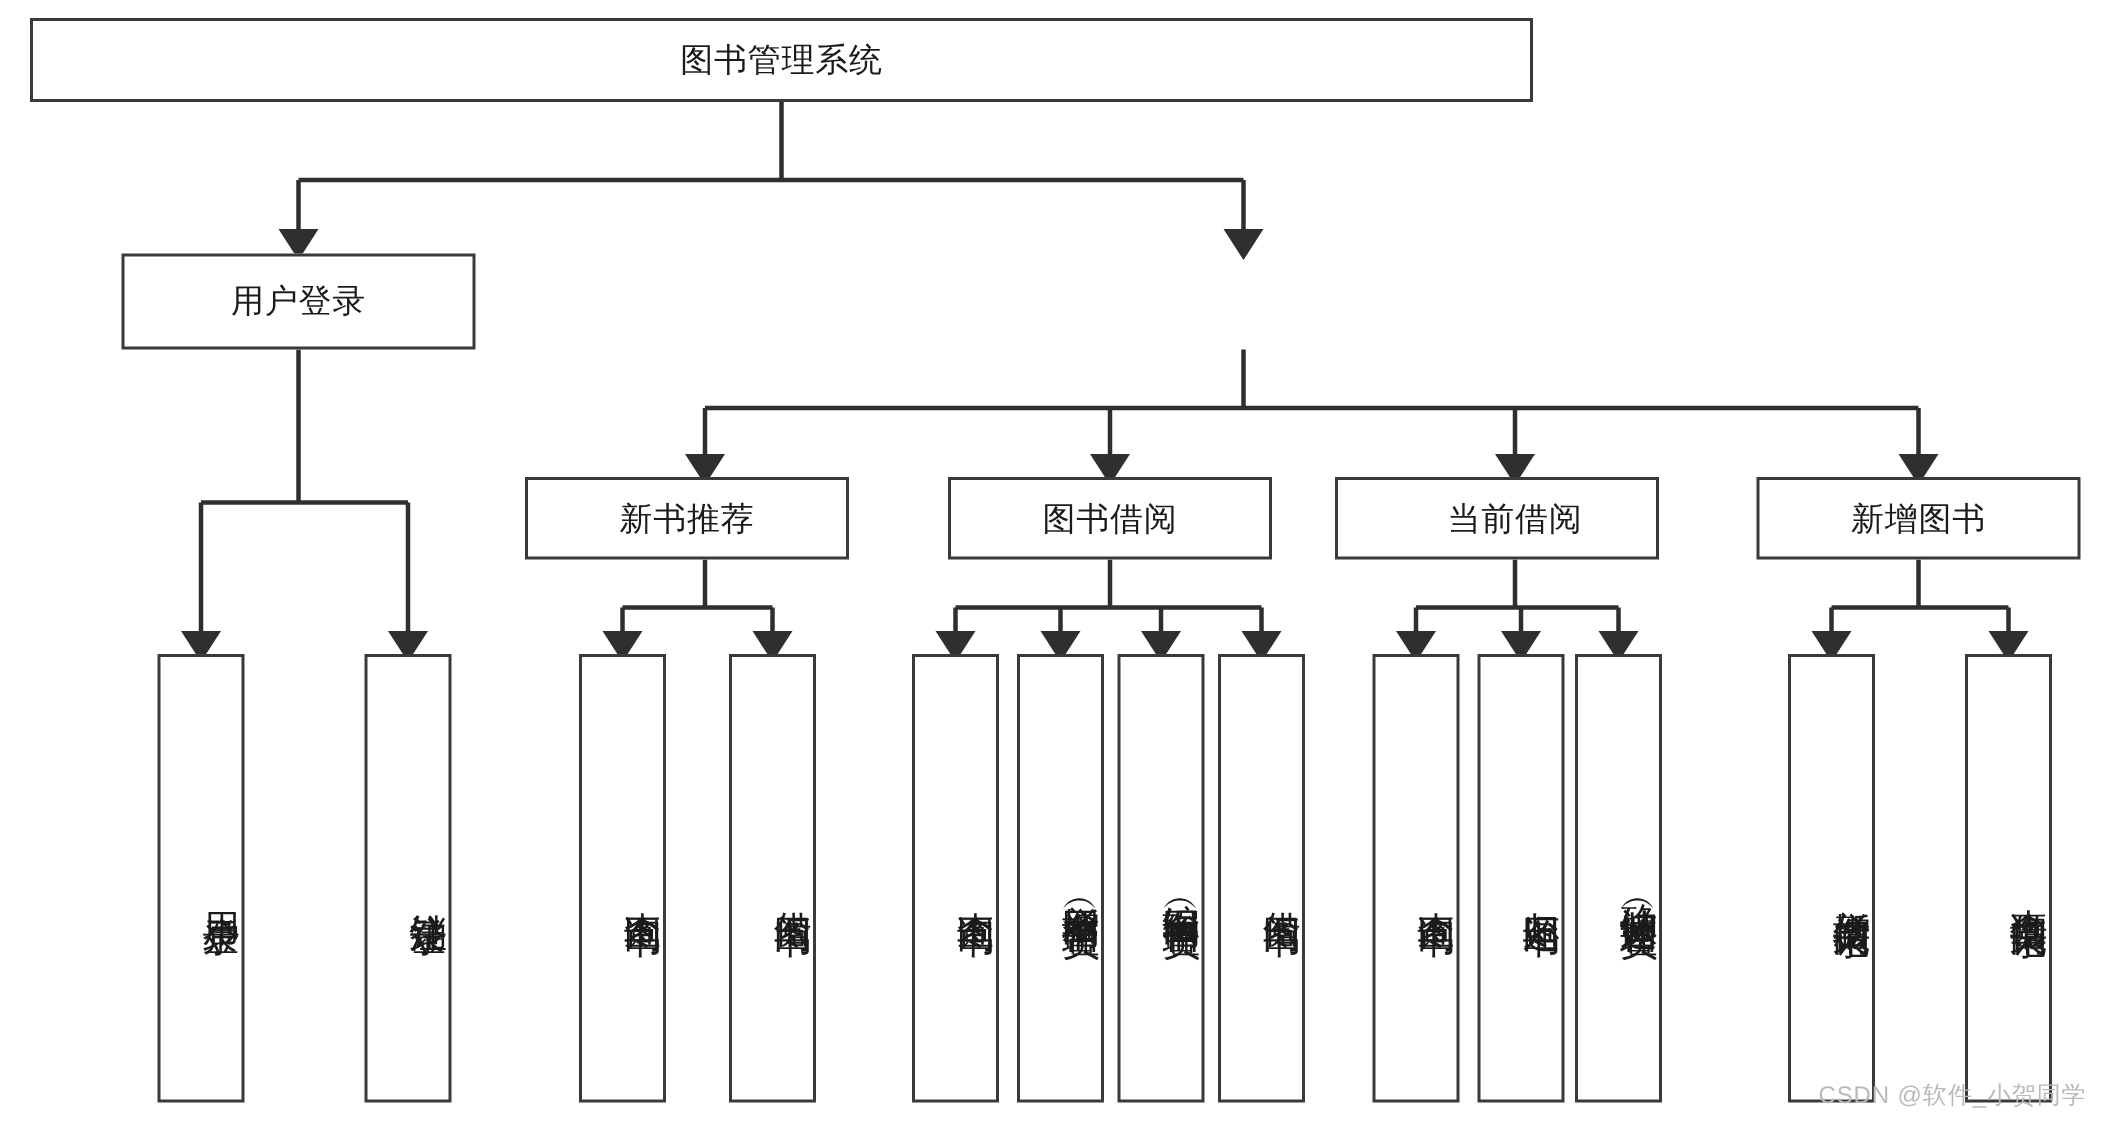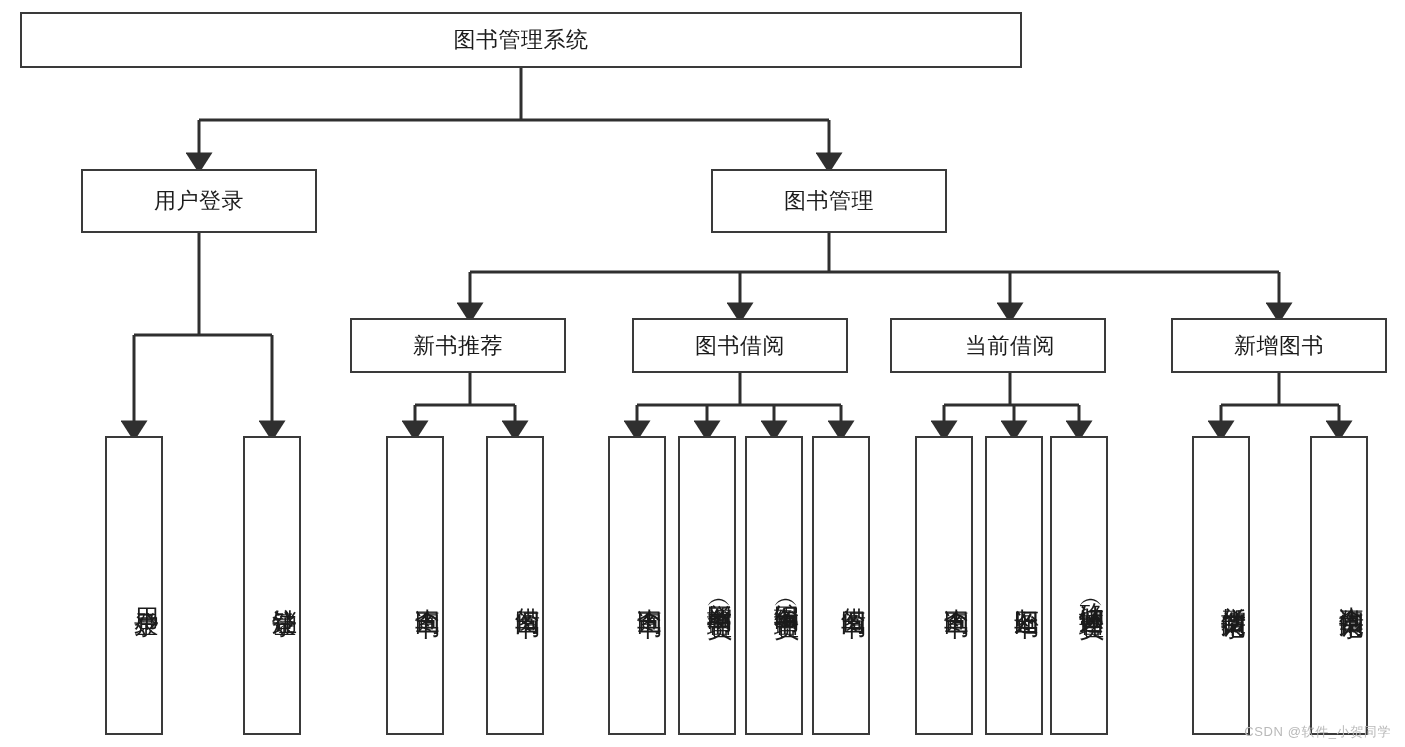--- a/index.html
+++ b/index.html
@@ -51,21 +51,21 @@
   }
   .node.vert > span {
     writing-mode: vertical-rl;
     text-orientation: upright;
     white-space: nowrap;
   }
   .watermark {
     position: absolute;
     right: 14px;
     bottom: 6px;
-    font-size: 13px;
+    font-size: 16px;
     color: #b9b9b9;
     letter-spacing: 0.6px;
     z-index: 5;
     white-space: nowrap;
   }
 </style>
 </head>
 <body>
 
 <div id="canvas">
@@ -120,23 +120,20 @@
     </g>
   </svg>
 
   <div class="node horiz" id="node-root" style="left: 20px; top: 12px; width: 1002px; height: 56px;">
     <span>图书管理系统</span>
   </div>
 
   <div class="node horiz" id="node-l2-0" style="left: 81px; top: 169px; width: 236px; height: 64px;">
     <span>用户登录</span>
   </div>
-  <div class="node horiz" id="node-l2-1" style="left: 711px; top: 169px; width: 236px; height: 64px;">
-    <span>图书管理</span>
-  </div>
 
   <div class="node horiz" id="node-l3-0" style="left: 350px; top: 318px; width: 216px; height: 55px;">
     <span>新书推荐</span>
   </div>
   <div class="node horiz" id="node-l3-1" style="left: 632px; top: 318px; width: 216px; height: 55px;">
     <span>图书借阅</span>
   </div>
   <div class="node horiz" id="node-l3-2" style="left: 890px; top: 318px; width: 216px; height: 55px; padding-left: 24px;">
     <span>当前借阅</span>
   </div>

